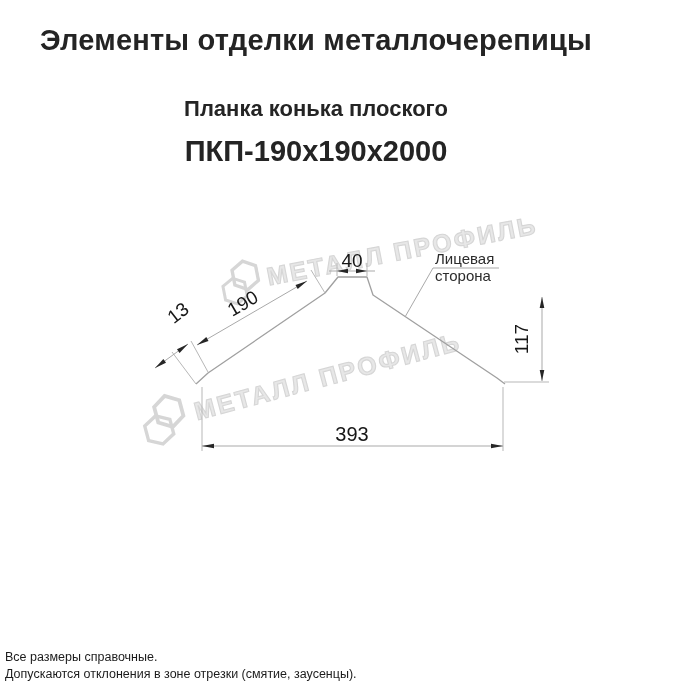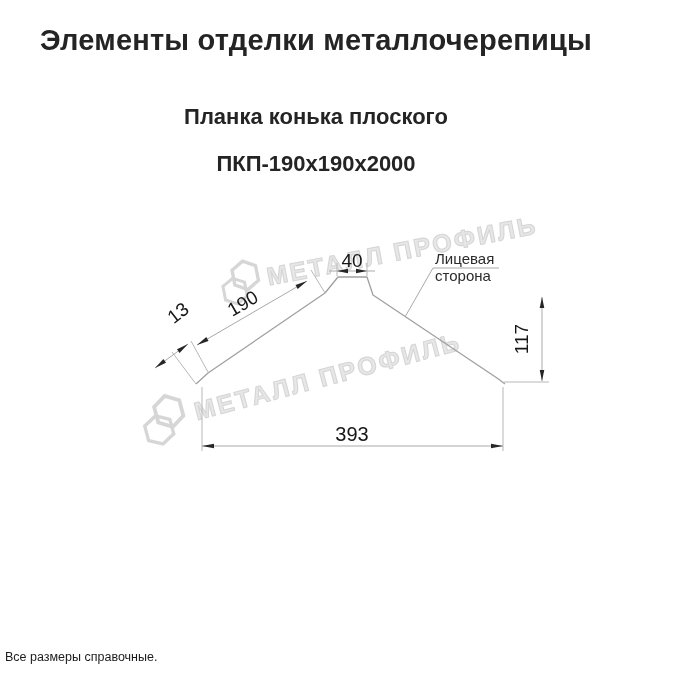--- a/index.html
+++ b/index.html
@@ -12,26 +12,26 @@
     color:#222222;
   }
   
   .header{position:relative;z-index:3;text-align:center;}
   .title{
     margin:0;padding-top:24px;
     font-size:29px;font-weight:700;color:#242424;
     letter-spacing:0.2px;
   }
   .product-name{
-    margin:12px;padding-top:35px;
+    margin:4px;padding-top:35px;
     font-size:22px;font-weight:700;color:#242424;
   }
   .product-code{
     margin:0;padding-top:9px;
-    font-size:22px;font-weight:700;color:#242424;
+    font-size:29px;font-weight:700;color:#242424;
   }
   
   .watermark{
     position:absolute;z-index:1;
     display:flex;align-items:center;gap:7px;
     opacity:0.85;
     pointer-events:none;
   }
   .wm-upper{left:209px;top:261px;height:54px;transform:rotate(-11deg);transform-origin:0 50%;}
   .wm-lower{left:130px;top:401px;height:56px;transform:rotate(-15deg);transform-origin:0 50%;}
@@ -139,15 +139,16 @@
     <g>
       <line class="dimline" x1="433" y1="268" x2="499" y2="268"></line>
       <line class="dimline" x1="433" y1="268" x2="405" y2="317"></line>
       <text class="labeltext" x="435" y="264">Лицевая</text>
       <text class="labeltext" x="435" y="281">сторона</text>
     </g>
   </svg>
 
   <div class="footer">
     <div>Все размеры справочные.</div>
+    <div>Допускаются отклонения в зоне отрезки (смятие, заусенцы).</div>
   </div>
 
 </div>
 
 </body></html>

